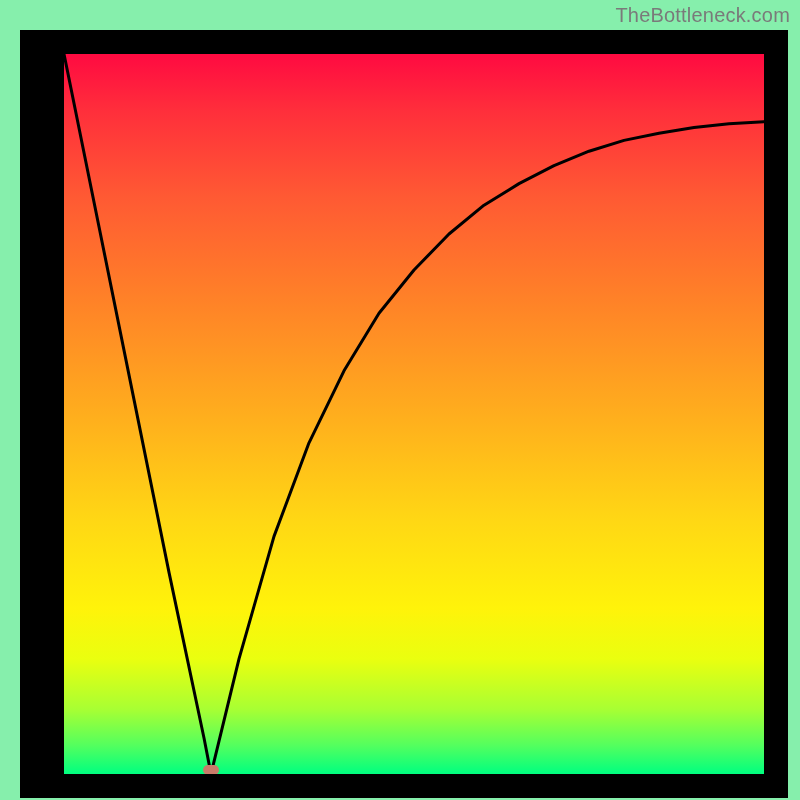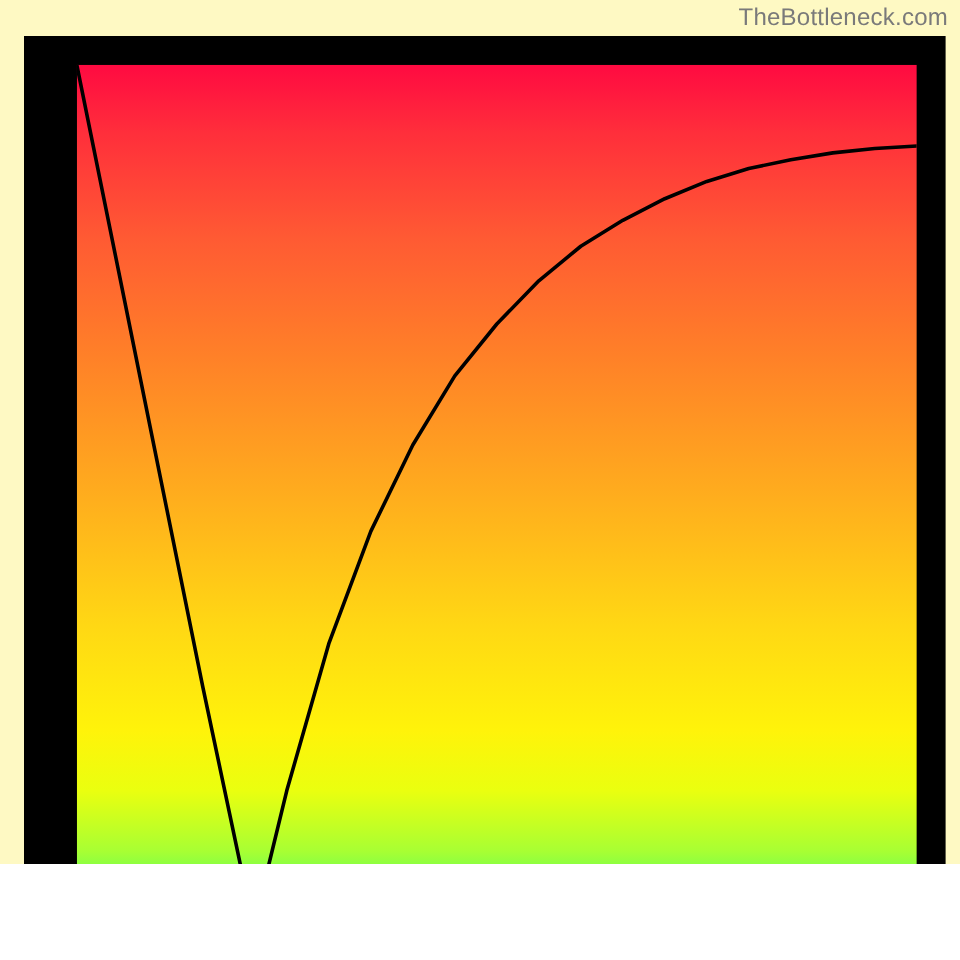--- a/index.html
+++ b/index.html
@@ -4,22 +4,22 @@
 <style>
   body {
     margin: 0;
     padding: 0;
     background: #fff;
     font-family: Arial, Helvetica, sans-serif;
   }
   .wrap {
     position: relative;
     width: 800px;
-    height: 720px;
-    background: #fef9c3;
+    height: 800px;
+    background: #86efac;
   }
   .watermark {
     position: absolute;
     top: 4px;
     right: 10px;
     font-size: 20px;
     color: #7a7a7a;
     letter-spacing: 0.2px;
     font-weight: 400;
     z-index: 5;

